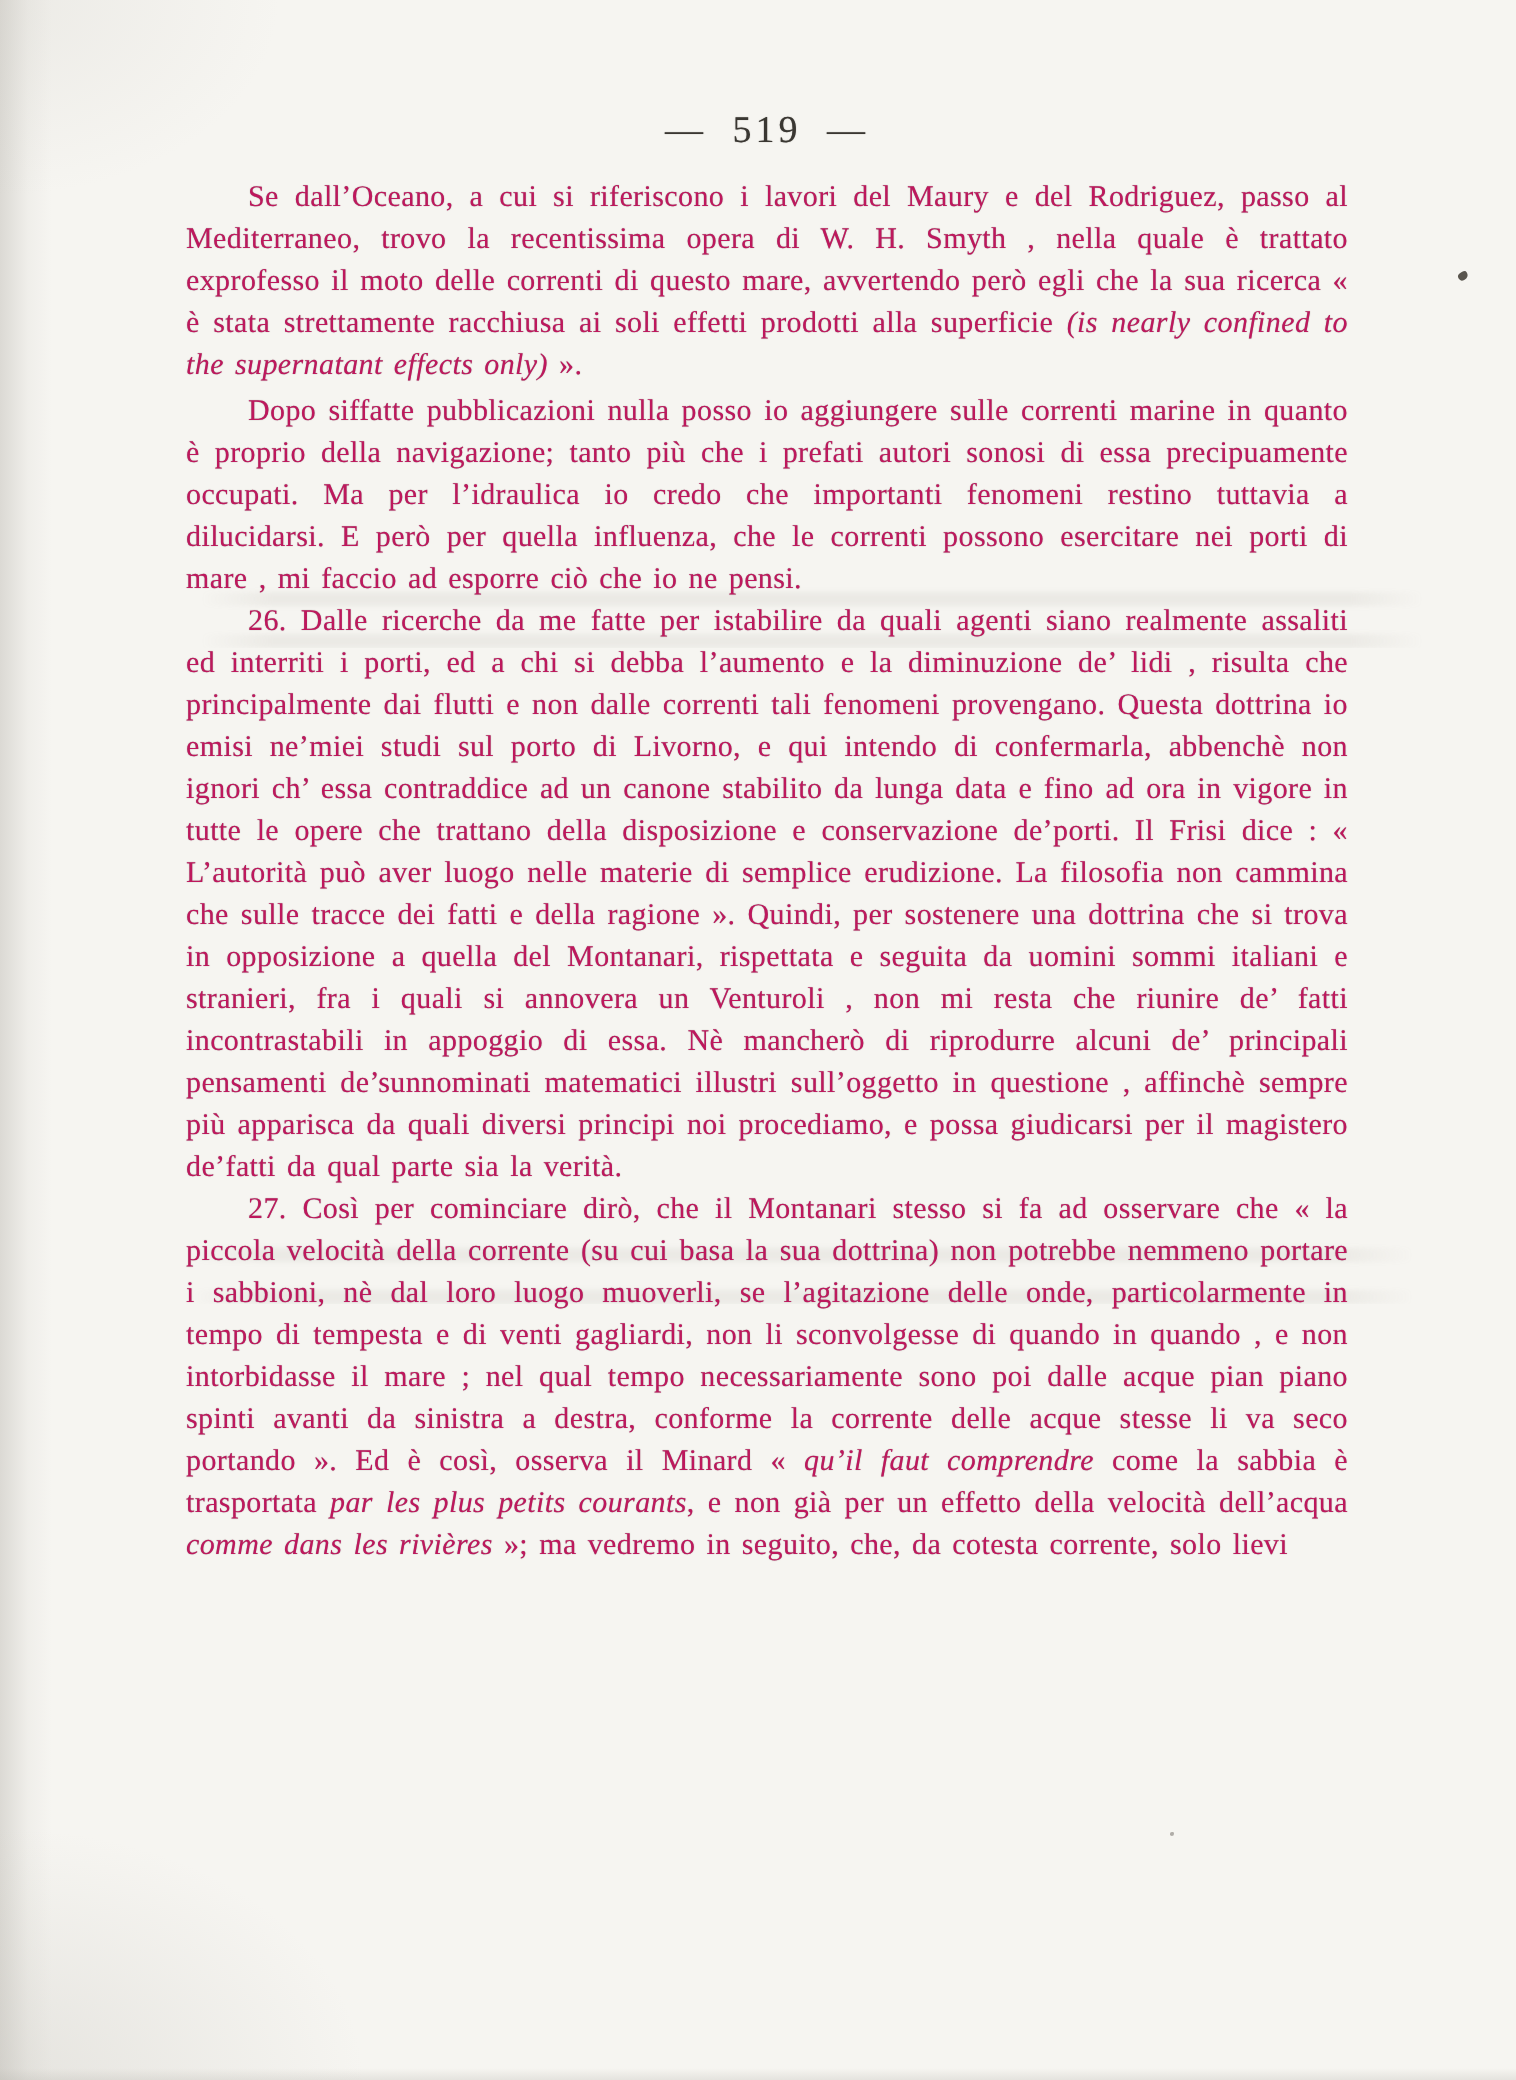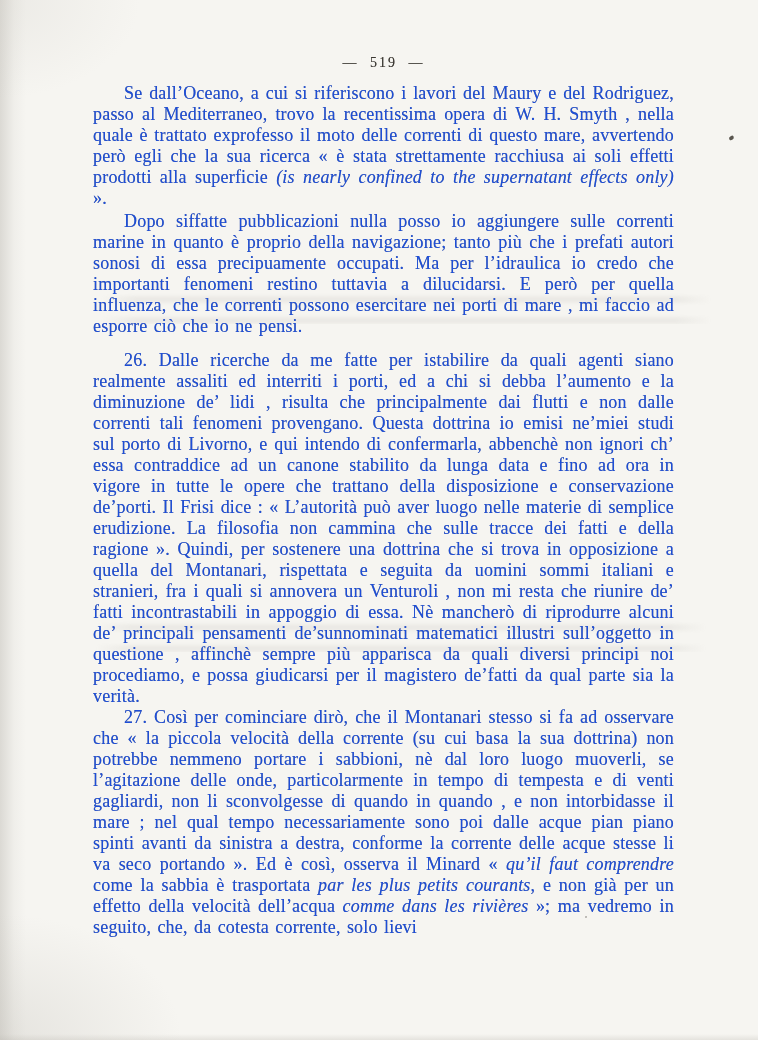--- a/index.html
+++ b/index.html
@@ -50,41 +50,41 @@
   .speck-2 { left: 585px; top: 916px; width: 2px; height: 2px; opacity: .45; }
 
   .content {
     position: absolute;
     left: 93px;
     top: 55px;
     width: 581px;
   }
   .page-number {
     text-align: center;
-    font-size: 14px;
+    font-size: 19px;
     letter-spacing: 2px;
     word-spacing: 6px;
     color: #3a3732;
     margin: 0 0 12px 0;
     text-shadow: 0 0 0.5px rgba(58,55,50,0.55);
   }
   p.par {
     margin: 0;
-    font-size: 18px;
+    font-size: 15px;
     line-height: 21px;
     text-align: justify;
     text-indent: 31px;
-    color: #1d4ed8;
+    color: #be185d;
     letter-spacing: 0.2px;
     word-spacing: 1.6px;
     text-shadow: 0 0 0.5px rgba(51,48,43,0.5);
   }
   p.par em { font-style: italic; }
   p.par-2   { margin-top: 2px; }
-  p.par-s26 { margin-top: 13px; }
+  p.par-s26 { }
   p.par-s27 { margin-top: 0; }
 </style>
 </head>
 <body>
 
 <div class="paper-vignette"></div>
 <div class="bleed bleed-upper"></div>
 <div class="bleed bleed-lower"></div>
 <div class="ink-speck speck-1"></div>
 <div class="ink-speck speck-2"></div>

